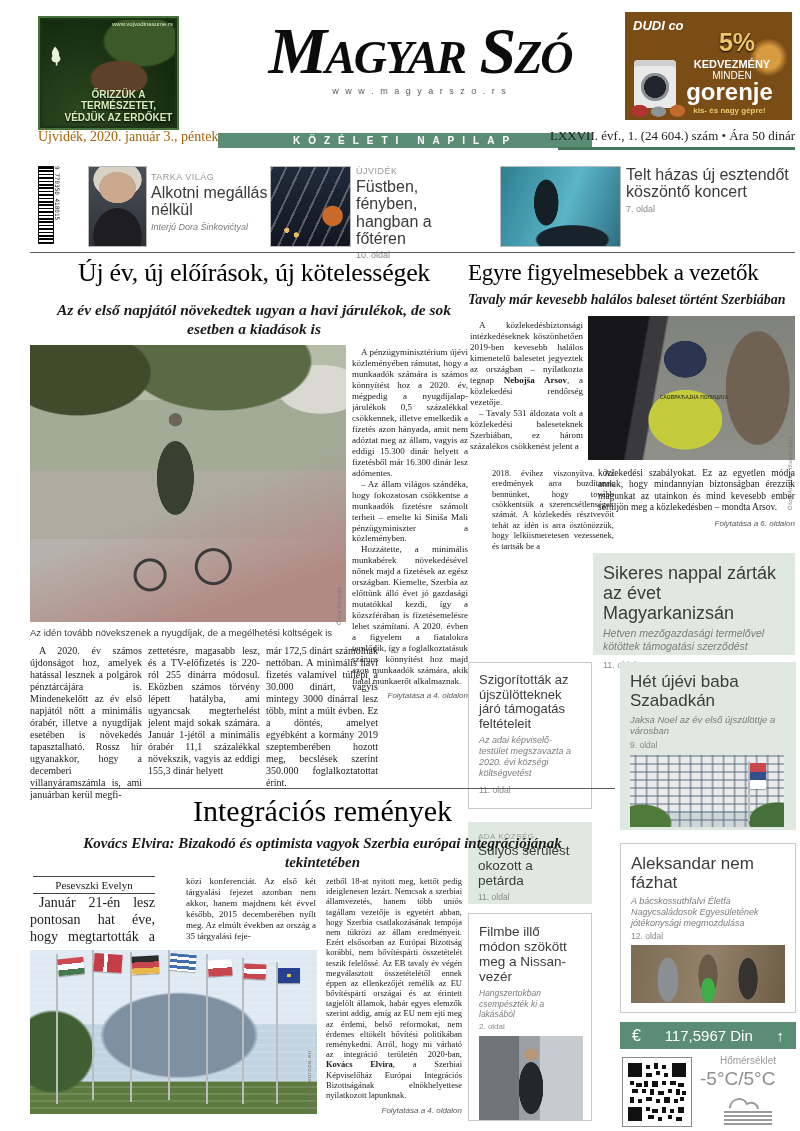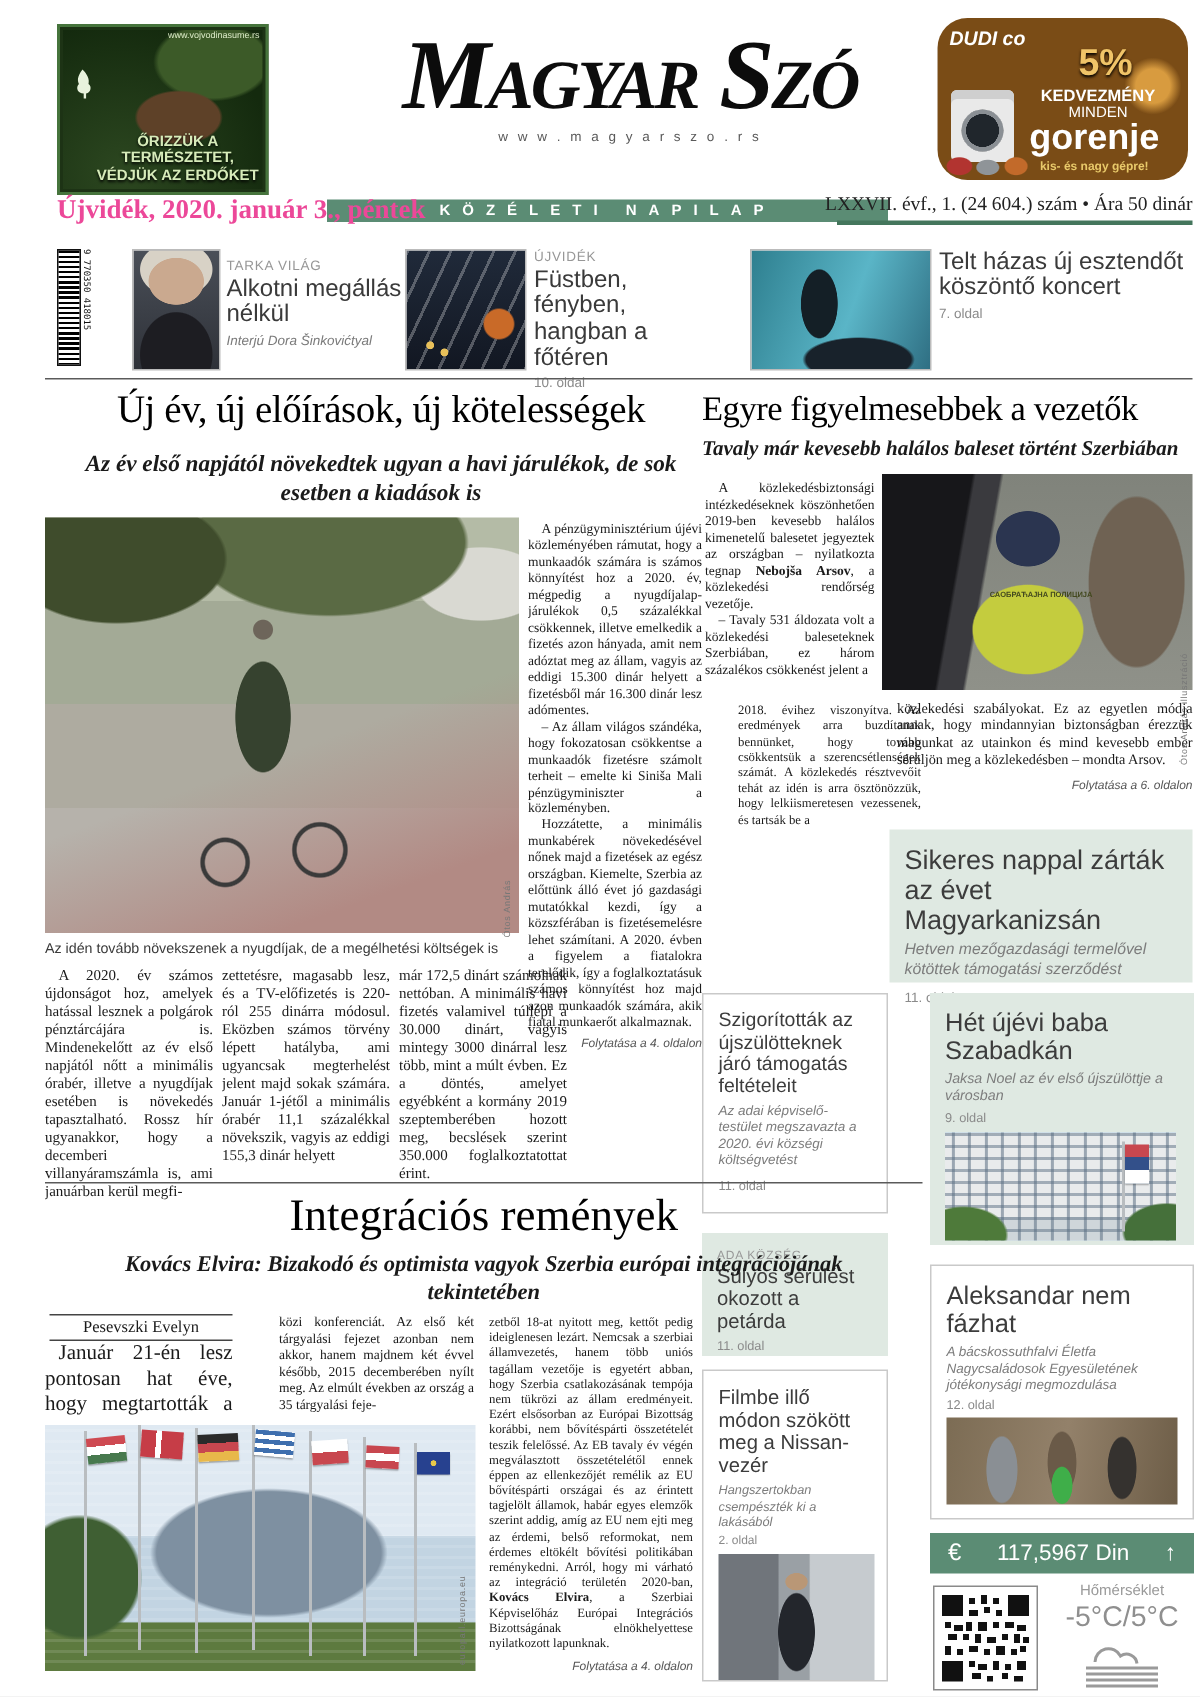--- a/index.html
+++ b/index.html
@@ -89,21 +89,21 @@
      linear-gradient(#dfe9f2 0 45%,#c2d4e2 45% 80%,#5d7a3f 80.5% 100%);}
   .flag{position:absolute;width:22px;height:14px;box-shadow:0 1px 1px rgba(0,0,0,.3);}
   .pole{position:absolute;width:2px;background:#b9bdc0;}
   
   .gad{background:
      radial-gradient(circle 19px at 86% 42%,#d89b3f 60%,#7a4c16 100%),
      radial-gradient(circle 10px at 56% 9%,#d8a04a 60%,#7a4c16 100%),
      radial-gradient(circle 8px at 70% 78%,#c08a35 60%,#6a4212 100%),
      radial-gradient(#ffffff26 1px,transparent 1.6px),
      radial-gradient(circle 90px at 20% 30%,#2c3f85,#18214f 80%);
-     background-size:auto,auto,auto,15px 15px,auto;border-radius:20px;}
+     background-size:auto,auto,auto,15px 15px,auto;}
   .washer{position:absolute;left:9px;bottom:12px;width:42px;height:48px;background:#e9e9e9;border-radius:4px;
           box-shadow:inset 0 6px 0 #cfcfcf;}
   .washer:after{content:"";position:absolute;left:7px;top:13px;width:28px;height:28px;border-radius:50%;
           background:radial-gradient(circle,#20262c 55%,#8a8f94 56% 70%,#484c50 71%);}
   .appl{position:absolute;left:2px;bottom:2px;width:70px;height:16px;background:
      radial-gradient(ellipse 10px 7px at 18% 55%,#b23430 80%,transparent 90%),
      radial-gradient(ellipse 9px 6px at 45% 60%,#8f9498 80%,transparent 90%),
      radial-gradient(ellipse 9px 7px at 72% 55%,#c26a2a 80%,transparent 90%);}
   
   .greenbar{background:#5b8c74;}
@@ -134,21 +134,21 @@
     </div>
   </div>
 
   <div class="abs" style="left:205px;top:20px;width:430px;text-align:center;">
     <div class="hl" style="font-size:66px;line-height:0.95;font-style:italic;font-weight:bold;font-variant:small-caps;letter-spacing:-2px;color:#0c0c0c;">Magyar Szó</div>
     <div class="sans" style="font-size:9px;color:#5a5a5a;letter-spacing:2px;margin-top:3px;">w w w . m a g y a r s z o . r s</div>
   </div>
 
   <div class="abs greenbar sans" style="left:218px;top:133px;width:374px;height:15px;text-align:center;color:#fff;font-size:10px;font-weight:bold;letter-spacing:8px;line-height:15px;">KÖZÉLETI NAPILAP</div>
 
-  <div class="abs" style="left:38px;top:129px;font-size:18px;color:#ec4899;font-weight:bold;">Újvidék, 2020. január 3., péntek</div>
+  <div class="abs" style="left:38px;top:129px;font-size:14px;color:#a16207;">Újvidék, 2020. január 3., péntek</div>
   <div class="abs" style="left:540px;top:128px;width:255px;text-align:right;font-size:13px;color:#222;">LXXVII. évf., 1. (24 604.) szám • Ára 50 dinár</div>
   <div class="abs" style="left:558px;top:147px;width:237px;height:3px;background:#44765c;"></div>
 
   <div class="abs photo gad" style="left:625px;top:12px;width:167px;height:108px;">
     <div class="abs sans" style="left:8px;top:6px;font-size:13px;font-weight:bold;font-style:italic;color:#fff;">DUDI co</div>
     <div class="abs sans" style="left:72px;top:16px;width:80px;text-align:center;font-size:25px;font-weight:bold;color:#f0c468;text-shadow:0 1px 2px #000;">5%</div>
     <div class="abs sans" style="left:52px;top:46px;width:110px;text-align:center;font-size:11px;font-weight:bold;color:#fff;">KEDVEZMÉNY</div>
     <div class="abs sans" style="left:52px;top:58px;width:110px;text-align:center;font-size:10px;color:#fff;">MINDEN</div>
     <div class="abs sans" style="left:42px;top:66px;width:125px;text-align:center;font-size:24px;font-weight:bold;color:#fff;">gorenje</div>
     <div class="abs sans" style="left:42px;top:94px;width:125px;text-align:center;font-size:8px;font-weight:bold;color:#e8c96a;">kis- és nagy gépre!</div>
@@ -319,21 +319,21 @@
         <rect x="15" y="27" width="2" height="2"></rect>
           <rect x="20" y="26" width="2" height="2"></rect>
           <rect x="24" y="27" width="3" height="2"></rect>
         <rect x="2" y="2" width="3" height="3"></rect>
           <rect x="24" y="2" width="3" height="3"></rect>
           <rect x="2" y="24" width="3" height="3"></rect>
       </g>
     </svg>
   </div>
   <div class="abs sans" style="left:700px;top:1055px;width:96px;text-align:center;font-size:10px;color:#9a9a9a;">Hőmérséklet</div>
-  <div class="abs sans" style="left:700px;top:1068px;width:96px;text-align:center;font-size:19px;color:#8f8f8f;">-5°C/5°C</div>
+  <div class="abs sans" style="left:700px;top:1068px;width:96px;font-size:19px;color:#8f8f8f;">-5°C/5°C</div>
   <svg class="abs" style="left:716px;top:1090px;" width="64" height="38" viewBox="0 0 64 38">
     <path d="M14 18 a9 9 0 0 1 17-4 a7 7 0 0 1 11 5" fill="none" stroke="#9a9a9a" stroke-width="2"></path>
     <g stroke="#9a9a9a" stroke-width="2">
       <line x1="8" y1="22" x2="56" y2="22"></line>
         <line x1="8" y1="26" x2="56" y2="26"></line>
       <line x1="8" y1="30" x2="56" y2="30"></line>
         <line x1="8" y1="34" x2="56" y2="34"></line>
     </g>
   </svg>
 

